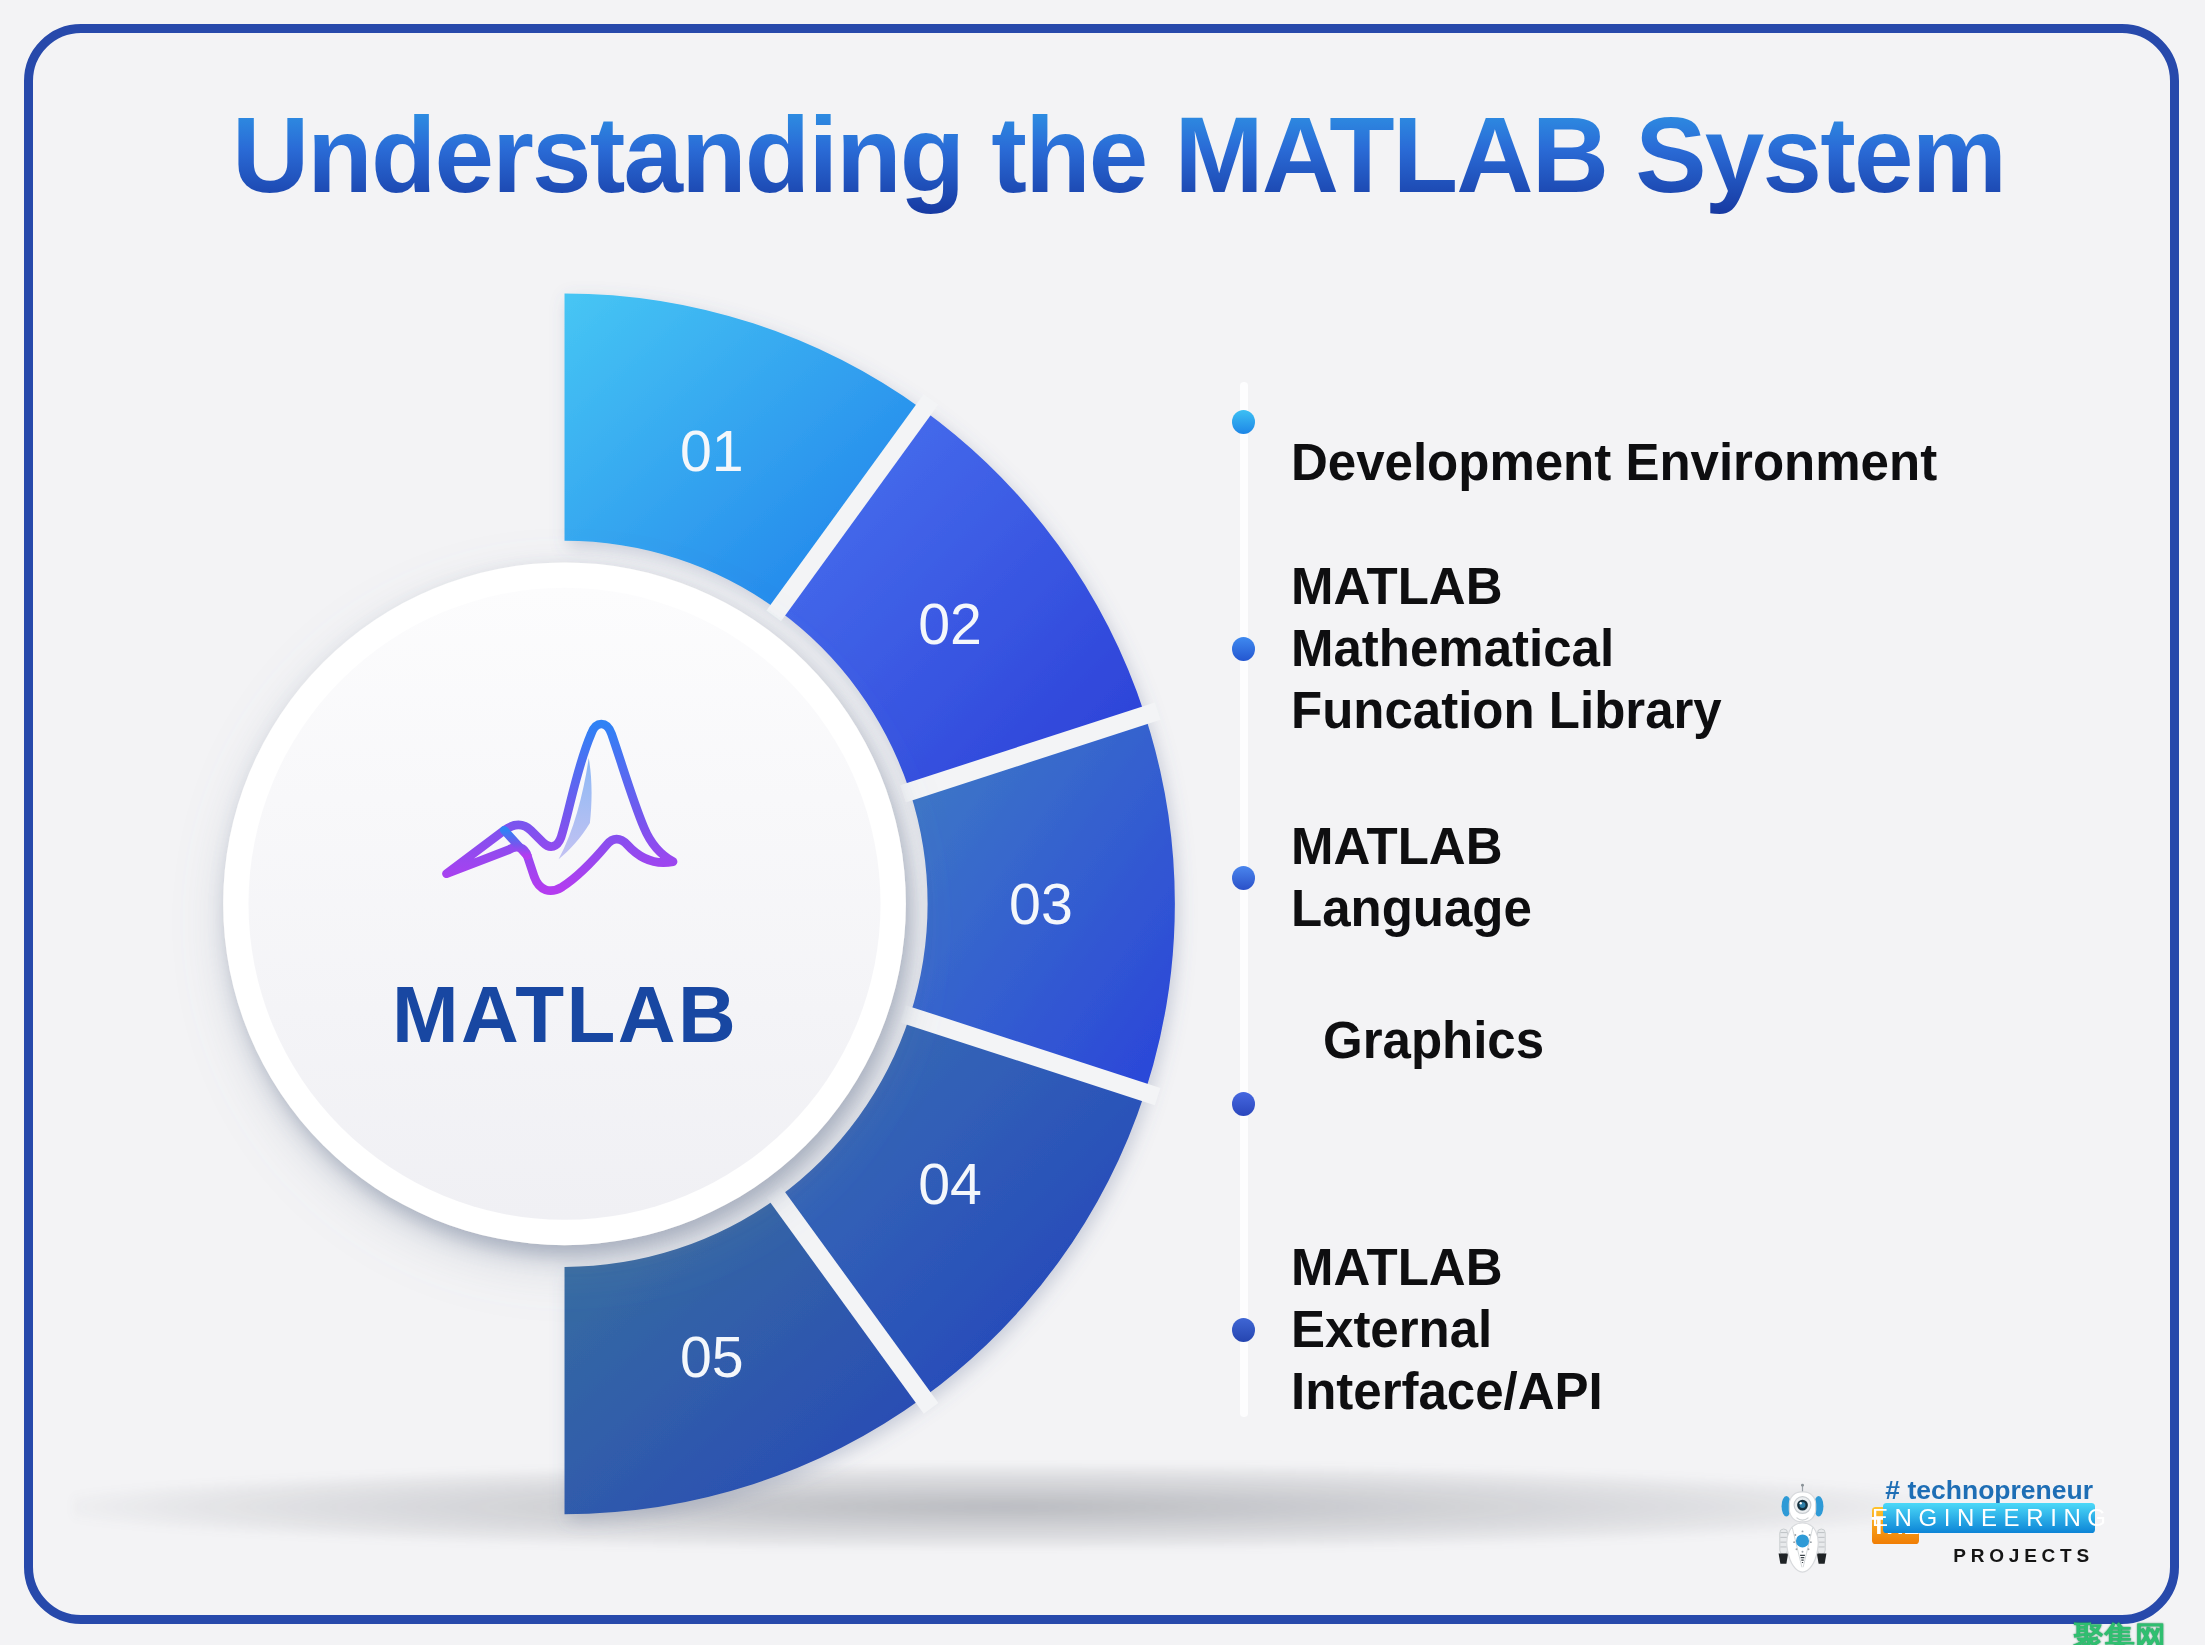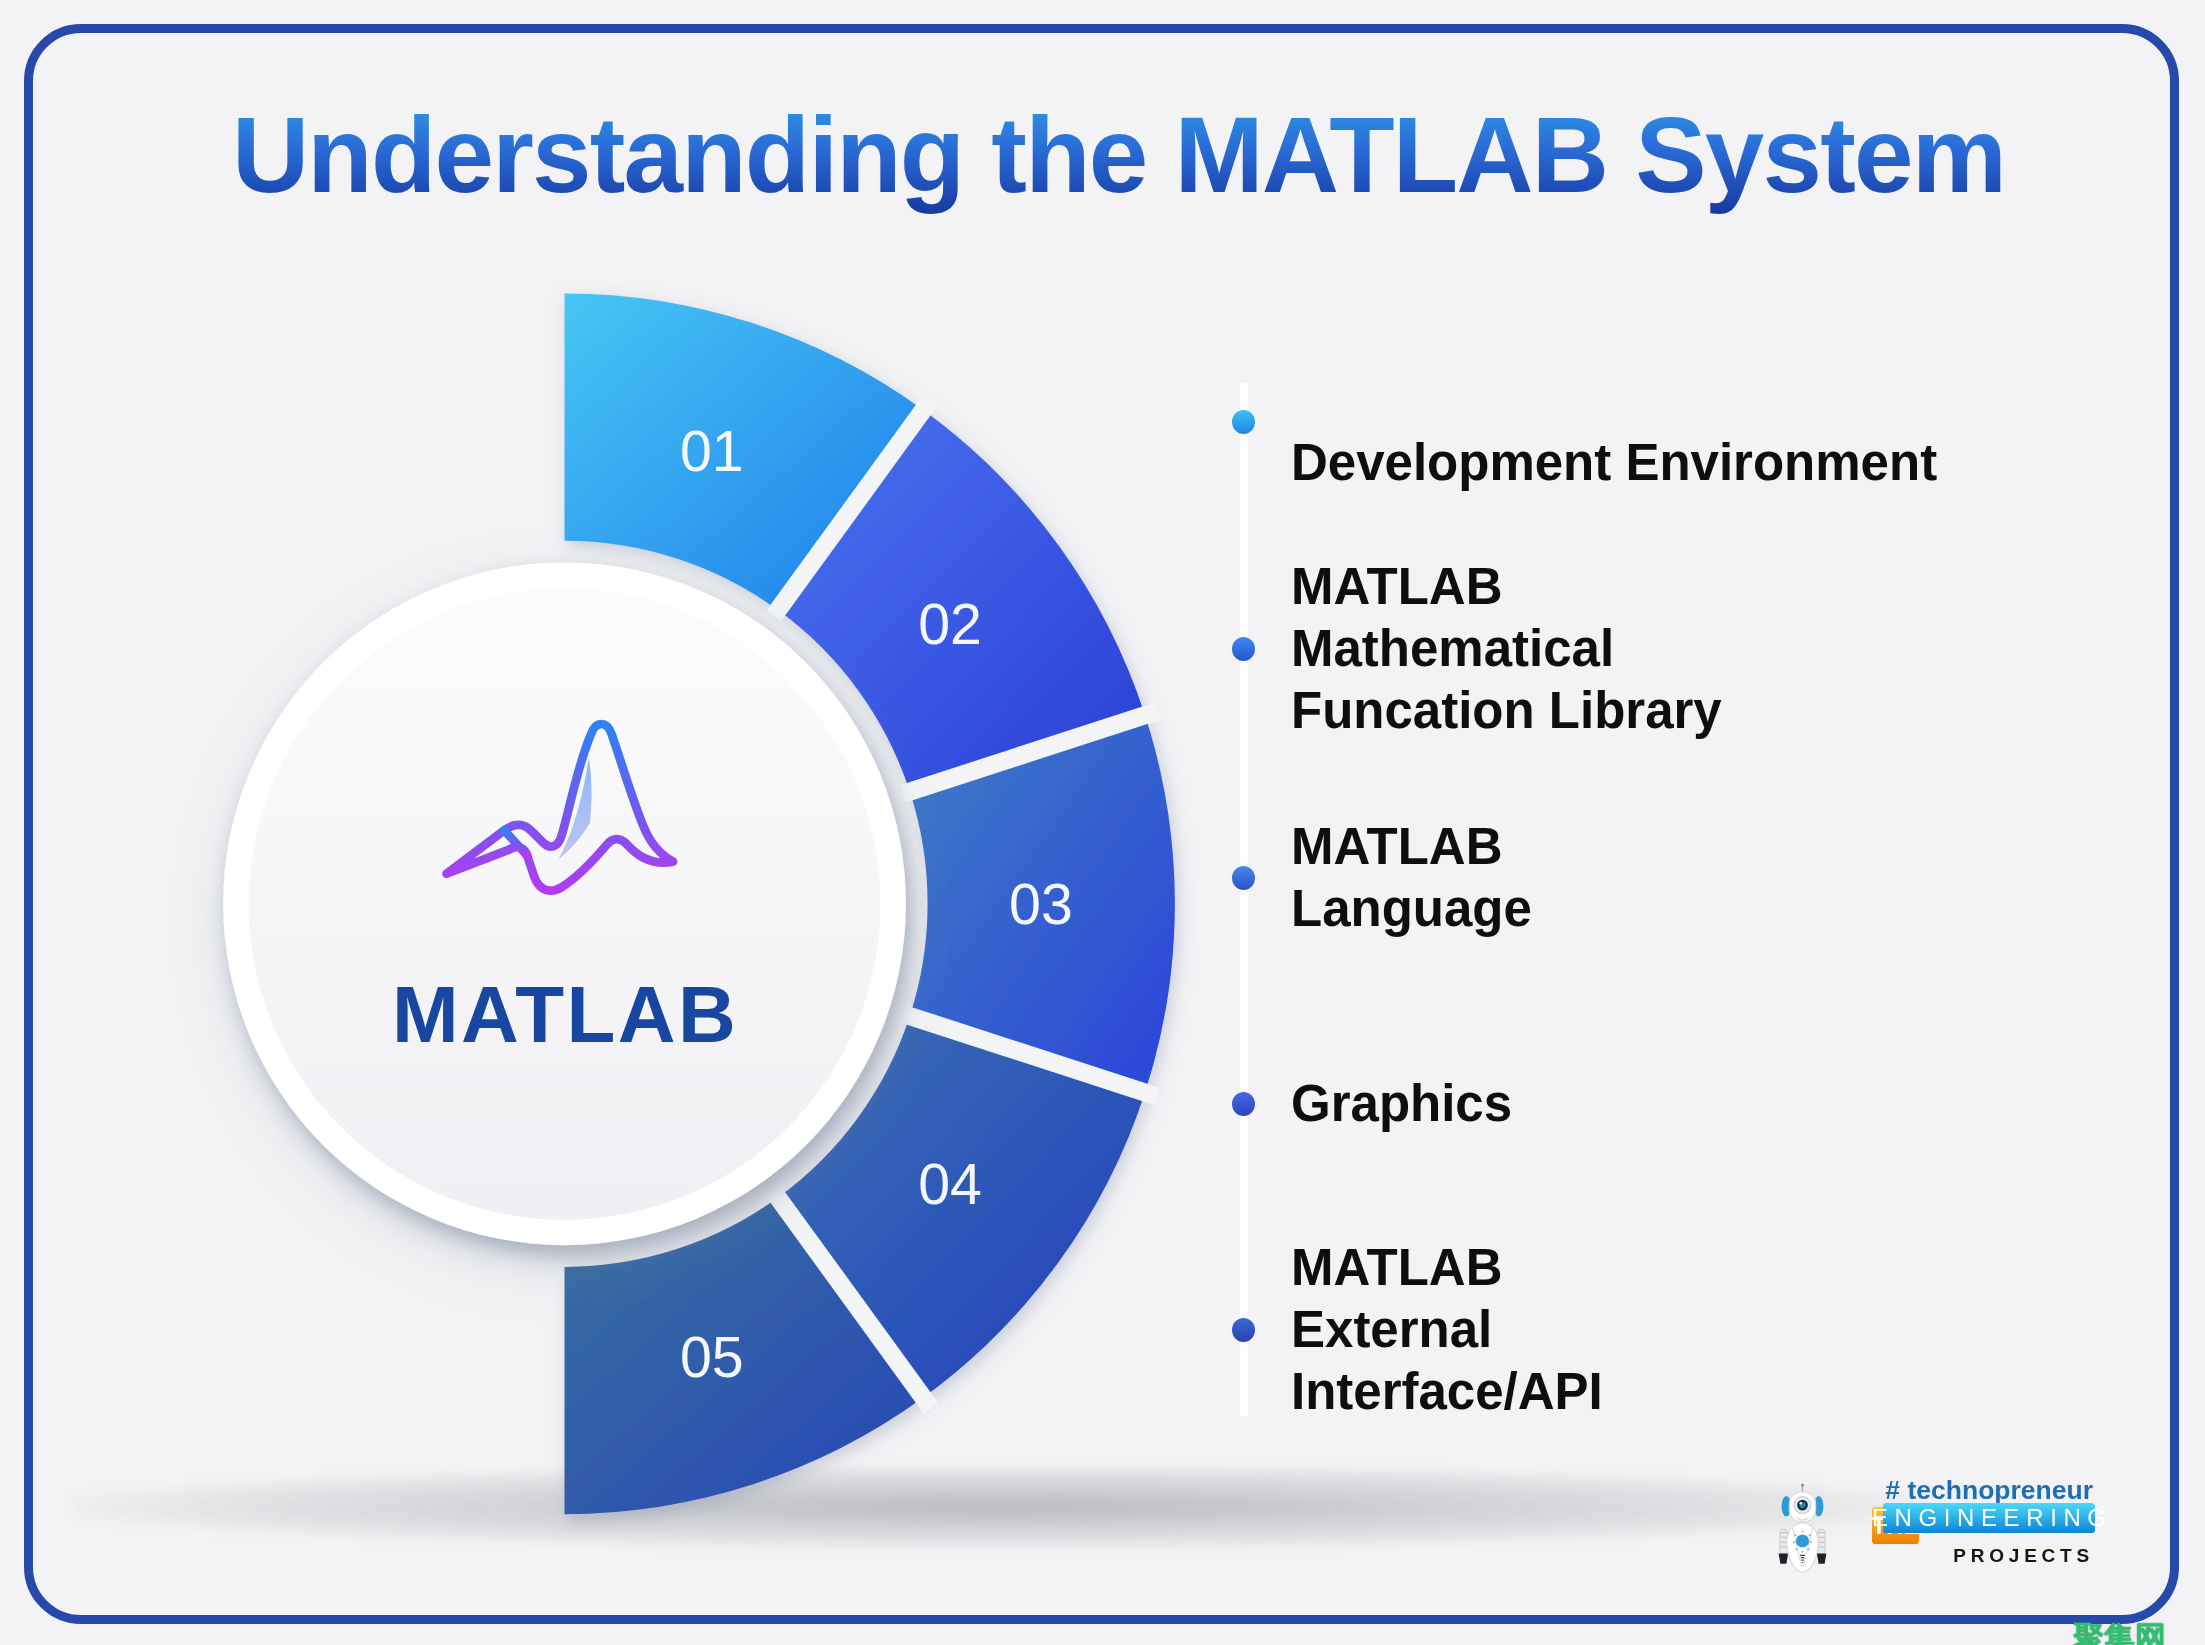--- a/index.html
+++ b/index.html
@@ -174,21 +174,21 @@
         <div class="list-line-text">MATLAB</div>
         <div class="list-line-text">Mathematical</div>
         <div class="list-line-text">Funcation Library</div>
       </div>
       <div class="bullet-dot" style="top: 866px; background: linear-gradient(rgb(74, 134, 238), rgb(42, 80, 200));"></div>
       <div class="list-item" style="top: 816px;">
         <div class="list-line-text">MATLAB</div>
         <div class="list-line-text">Language</div>
       </div>
       <div class="bullet-dot" style="top: 1092px; background: linear-gradient(rgb(70, 104, 224), rgb(42, 70, 188));"></div>
-      <div class="list-item" style="top: 1073px;">
+      <div class="list-item" style="top: 1010px; margin-left: 32px;">
         <div class="list-line-text">Graphics</div>
       </div>
       <div class="bullet-dot" style="top: 1318px; background: linear-gradient(rgb(63, 102, 212), rgb(37, 69, 176));"></div>
       <div class="list-item" style="top: 1237px;">
         <div class="list-line-text">MATLAB</div>
         <div class="list-line-text">External</div>
         <div class="list-line-text">Interface/API</div>
       </div>
     </div>
 

